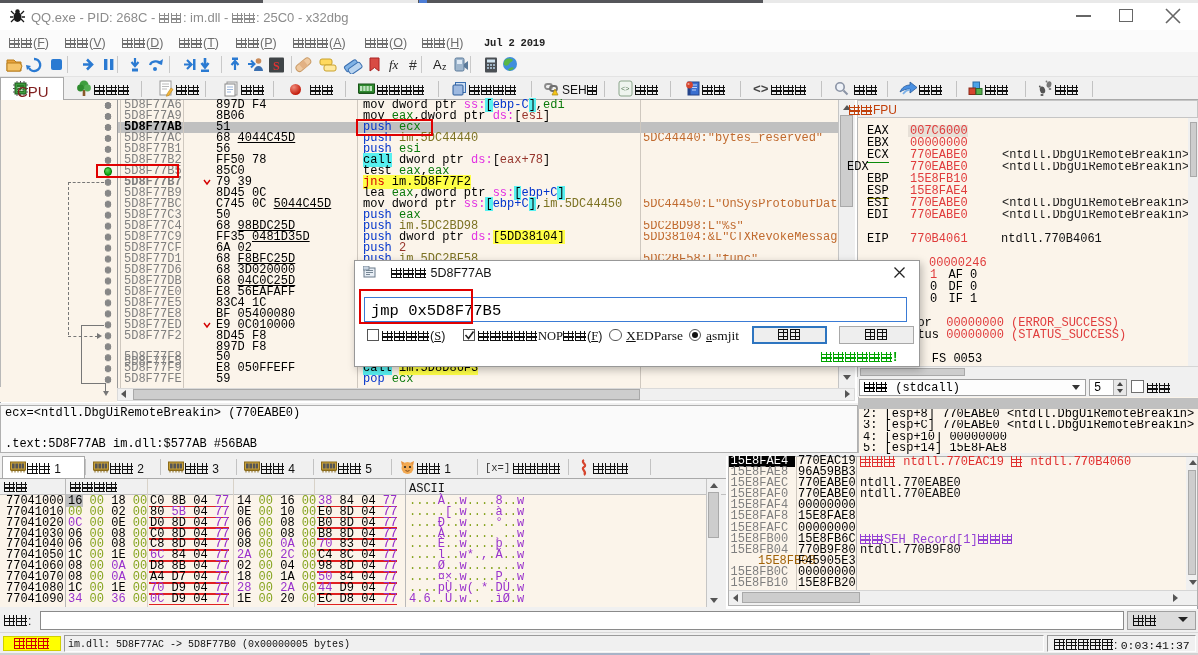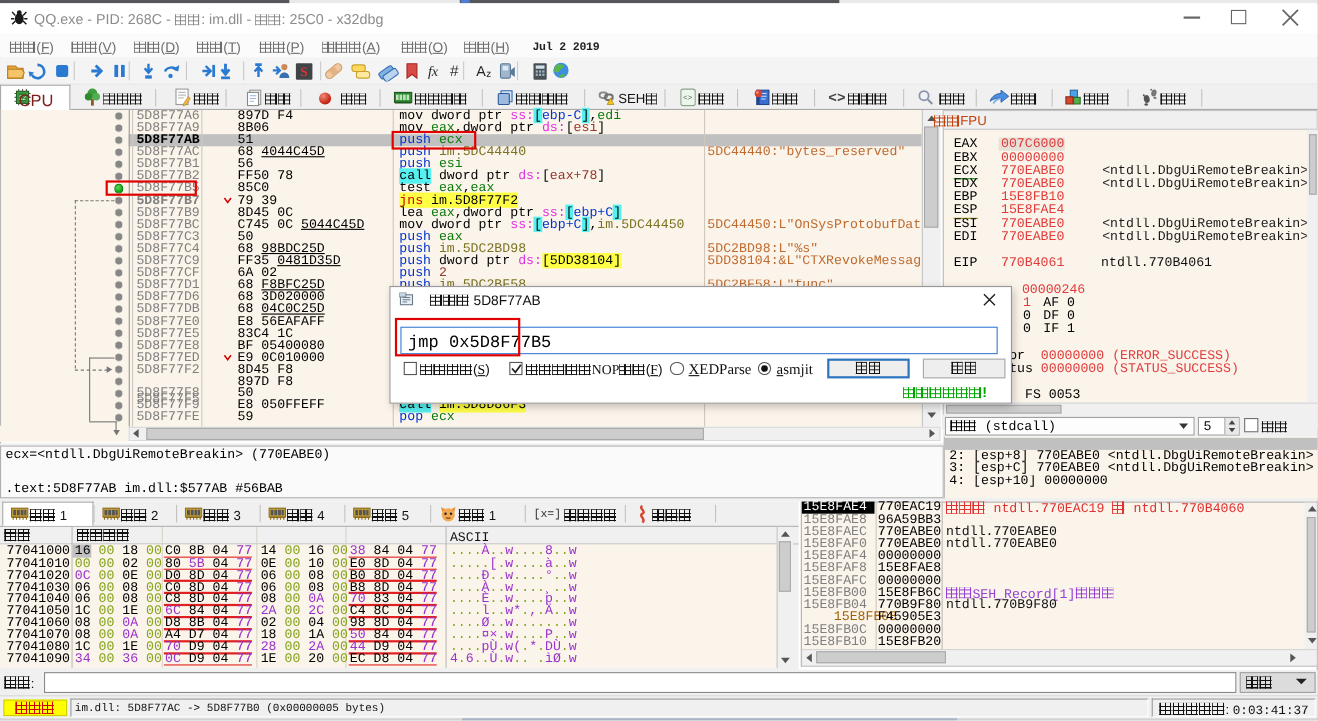--- a/index.html
+++ b/index.html
@@ -332,21 +332,21 @@
 <div class="ab" style="left:857px;top:100px;width:341px;height:18px;background:#f0f0f0;border:1px solid #c5c5c5"></div>
 <div class="ab" style="left:849px;top:103px;font-size:12px;color:#c2410c;white-space:pre"><i></i><i></i>FPU</div>
 <div class="ab" style="left:908px;top:125.0px;width:60px;height:11.5px;background:#e7e0d7"></div>
 <div class="r" style="left:867px;top:125.5px"><span style="">EAX</span></div>
 <div class="r" style="left:910px;top:125.5px;color:#e03c3c">007C6000</div>
 <div class="r" style="left:867px;top:137.6px"><span style="">EBX</span></div>
 <div class="r" style="left:910px;top:137.6px;color:#e03c3c">00000000</div>
 <div class="r" style="left:867px;top:149.7px"><span style="border-bottom:1.5px solid #0a8a0a;">ECX</span></div>
 <div class="r" style="left:910px;top:149.7px;color:#e03c3c">770EABE0</div>
 <div class="r" style="left:1002px;top:149.7px;color:#1a1a1a;width:190px;overflow:hidden">&lt;ntdll.DbgUiRemoteBreakin&gt;</div>
-<div class="r" style="left:867px;top:161.8px"><span style="">EDX</span></div>
+<div class="r" style="left:847px;top:161.8px"><span style="">EDX</span></div>
 <div class="r" style="left:910px;top:161.8px;color:#e03c3c">770EABE0</div>
 <div class="r" style="left:1002px;top:161.8px;color:#1a1a1a;width:190px;overflow:hidden">&lt;ntdll.DbgUiRemoteBreakin&gt;</div>
 <div class="r" style="left:867px;top:173.9px"><span style="">EBP</span></div>
 <div class="r" style="left:910px;top:173.9px;color:#e03c3c">15E8FB10</div>
 <div class="r" style="left:867px;top:186.0px"><span style="border-bottom:1.5px solid #8a8a00;">ESP</span></div>
 <div class="r" style="left:910px;top:186.0px;color:#e03c3c">15E8FAE4</div>
 <div class="r" style="left:867px;top:198.1px"><span style="">ESI</span></div>
 <div class="r" style="left:910px;top:198.1px;color:#e03c3c">770EABE0</div>
 <div class="r" style="left:1002px;top:198.1px;color:#1a1a1a;width:190px;overflow:hidden">&lt;ntdll.DbgUiRemoteBreakin&gt;</div>
 <div class="r" style="left:867px;top:210.2px"><span style="">EDI</span></div>
@@ -385,20 +385,21 @@
 <div class="ab" style="left:1147px;top:381px;font-size:12px;color:#111"><i></i><i></i></div>
 <div class="ab" style="left:0;top:403px;width:1198px;height:52.5px;background:#f0f0f0"></div>
 <div class="ab" style="left:0;top:404.5px;width:858px;height:48px;background:#fafafa;border:1px solid #b0b0b0"></div>
 <div class="r" style="left:5px;top:407.5px">ecx=&lt;ntdll.DbgUiRemoteBreakin&gt; (770EABE0)</div>
 <div class="r" style="left:5px;top:438.5px">.text:5D8F77AB im.dll:$577AB #56BAB</div>
 <div class="ab" style="left:858px;top:397.3px;width:340px;height:55.5px;background:#fbf4ea;border-left:1px solid #b8b8b8"></div>
 <div class="ab" style="left:858px;top:398.3px;width:340px;height:11px;background:#c0c0c0"></div>
 <div class="r" style="left:863px;top:409.4px;width:334px;overflow:hidden">2: [esp+8] 770EABE0 &lt;ntdll.DbgUiRemoteBreakin&gt;</div>
 <div class="r" style="left:863px;top:420.4px;width:334px;overflow:hidden">3: [esp+C] 770EABE0 &lt;ntdll.DbgUiRemoteBreakin&gt;</div>
 <div class="r" style="left:863px;top:431.5px;width:334px;overflow:hidden">4: [esp+10] 00000000</div>
+<div class="r" style="left:863px;top:442.5px;width:334px;overflow:hidden">5: [esp+14] 15E8FAE8</div>
 <div class="ab" style="left:0;top:455.5px;width:726px;height:153.5px;background:#f0f0f0"></div>
 <div class="ab" style="left:0;top:477.5px;width:726px;height:1px;background:#a9a9a9"></div>
 <div class="ab" style="left:85px;top:459px;width:1px;height:16px;background:#c2c2c2"></div>
 <div class="ab" style="left:160px;top:459px;width:1px;height:16px;background:#c2c2c2"></div>
 <div class="ab" style="left:236px;top:459px;width:1px;height:16px;background:#c2c2c2"></div>
 <div class="ab" style="left:313px;top:459px;width:1px;height:16px;background:#c2c2c2"></div>
 <div class="ab" style="left:391px;top:459px;width:1px;height:16px;background:#c2c2c2"></div>
 <div class="ab" style="left:477px;top:459px;width:1px;height:16px;background:#c2c2c2"></div>
 <div class="ab" style="left:568px;top:459px;width:1px;height:16px;background:#c2c2c2"></div>
 <div class="ab" style="left:650px;top:459px;width:1px;height:16px;background:#c2c2c2"></div>

